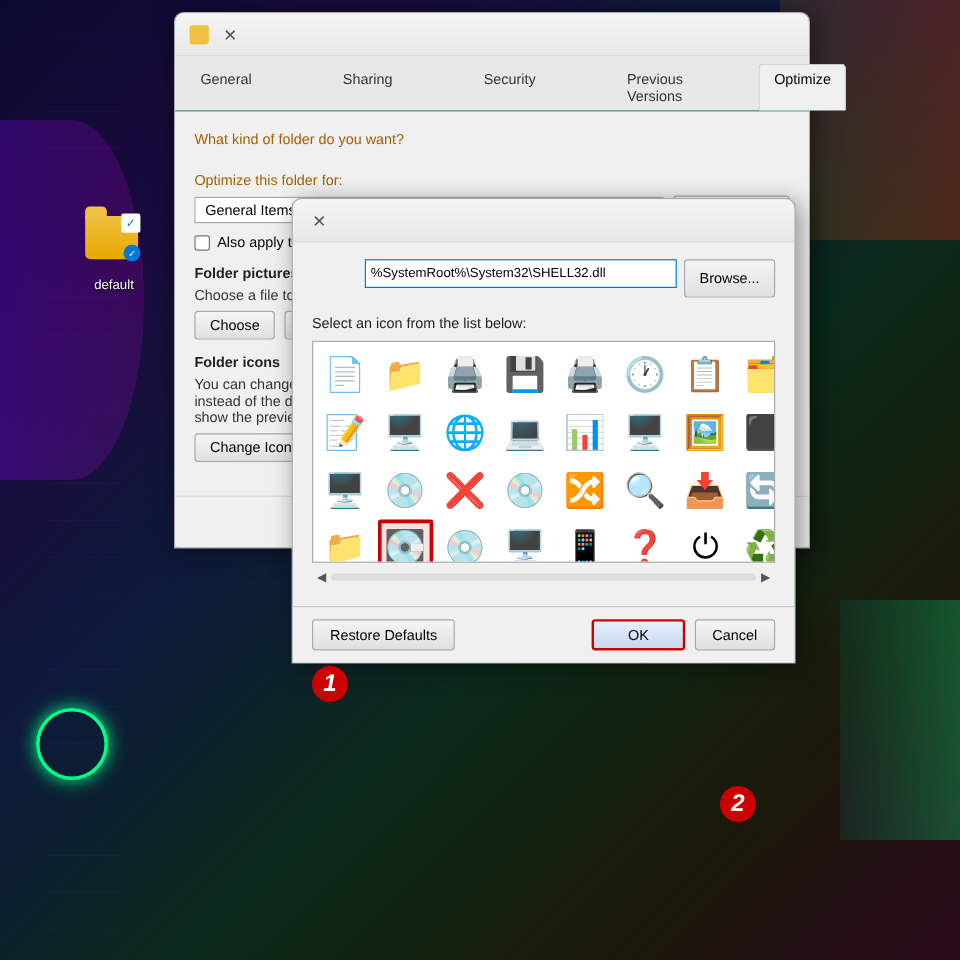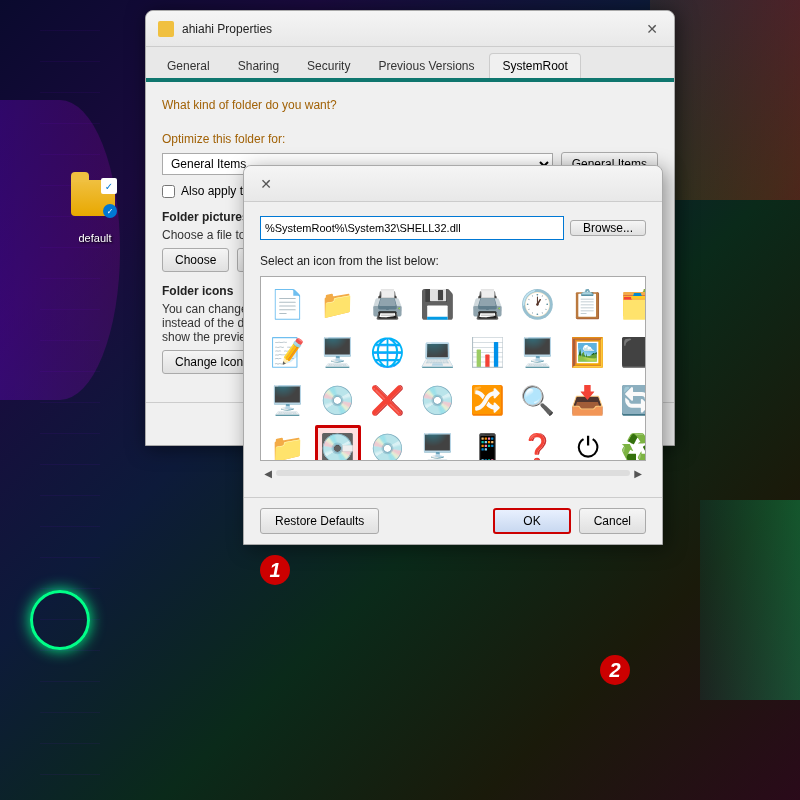--- a/index.html
+++ b/index.html
@@ -143,21 +143,22 @@
       cursor: pointer;
       color: #555;
       font-size: 14px;
     }
 
     
     .tabs {
       display: flex;
       background: #e8e8e8;
       padding: 6px 8px 0;
-      border-bottom: 4px solid #0f766e;
+      border-bottom: 1px solid #0f766e;
+      gap: 48px;
     }
     .tab {
       padding: 5px 12px;
       cursor: pointer;
       border: 1px solid transparent;
       border-bottom: none;
       font-size: 12px;
       color: #333;
       margin-right: 2px;
       border-radius: 4px 4px 0 0;
@@ -301,32 +302,33 @@
     }
     .dialog-label {
       font-size: 12px;
       margin-bottom: 6px;
       color: #222;
     }
     .file-path-row {
       display: flex;
       gap: 6px;
       margin-bottom: 14px;
-      align-items: center;
+      align-items: flex-start;
+      margin-left: 44px;
     }
     .file-path-input {
       flex: 1;
       height: 24px;
       border: 1px solid #0078d4;
       padding: 0 4px;
       font-size: 11px;
       background: white;
     }
     .btn-browse {
-      height: 16px;
+      height: 32px;
       padding: 0 12px;
       font-size: 12px;
       background: linear-gradient(to bottom, #f5f5f5, #e0e0e0);
       border: 1px solid #aaa;
       cursor: pointer;
       border-radius: 3px;
     }
     .select-icon-label {
       font-size: 12px;
       margin-bottom: 8px;
@@ -444,29 +446,28 @@
       <div class="folder-check">✓</div>
       <div class="folder-shield">✓</div>
     </div>
   </div>
   <div class="label">default</div>
 </div>
 
 <div class="properties-window">
   <div class="window-titlebar">
     <div class="titlebar-icon"></div>
-    <span class="titlebar-title">ahiahi Properties</span>
     <div class="titlebar-close">✕</div>
   </div>
   <div class="tabs">
     <div class="tab">General</div>
     <div class="tab">Sharing</div>
     <div class="tab">Security</div>
     <div class="tab">Previous Versions</div>
-    <div class="tab active">SystemRoot</div>
+    <div class="tab active">Optimize</div>
   </div>
   <div class="props-content">
     <div class="section-label">What kind of folder do you want?</div>
     <div class="section-label" style="margin-top:20px;">Optimize this folder for:</div>
     <div class="optimize-row">
       <select class="optimize-select">
         <option>General Items</option>
       </select>
       <button class="btn-general">General Items</button>
     </div>

